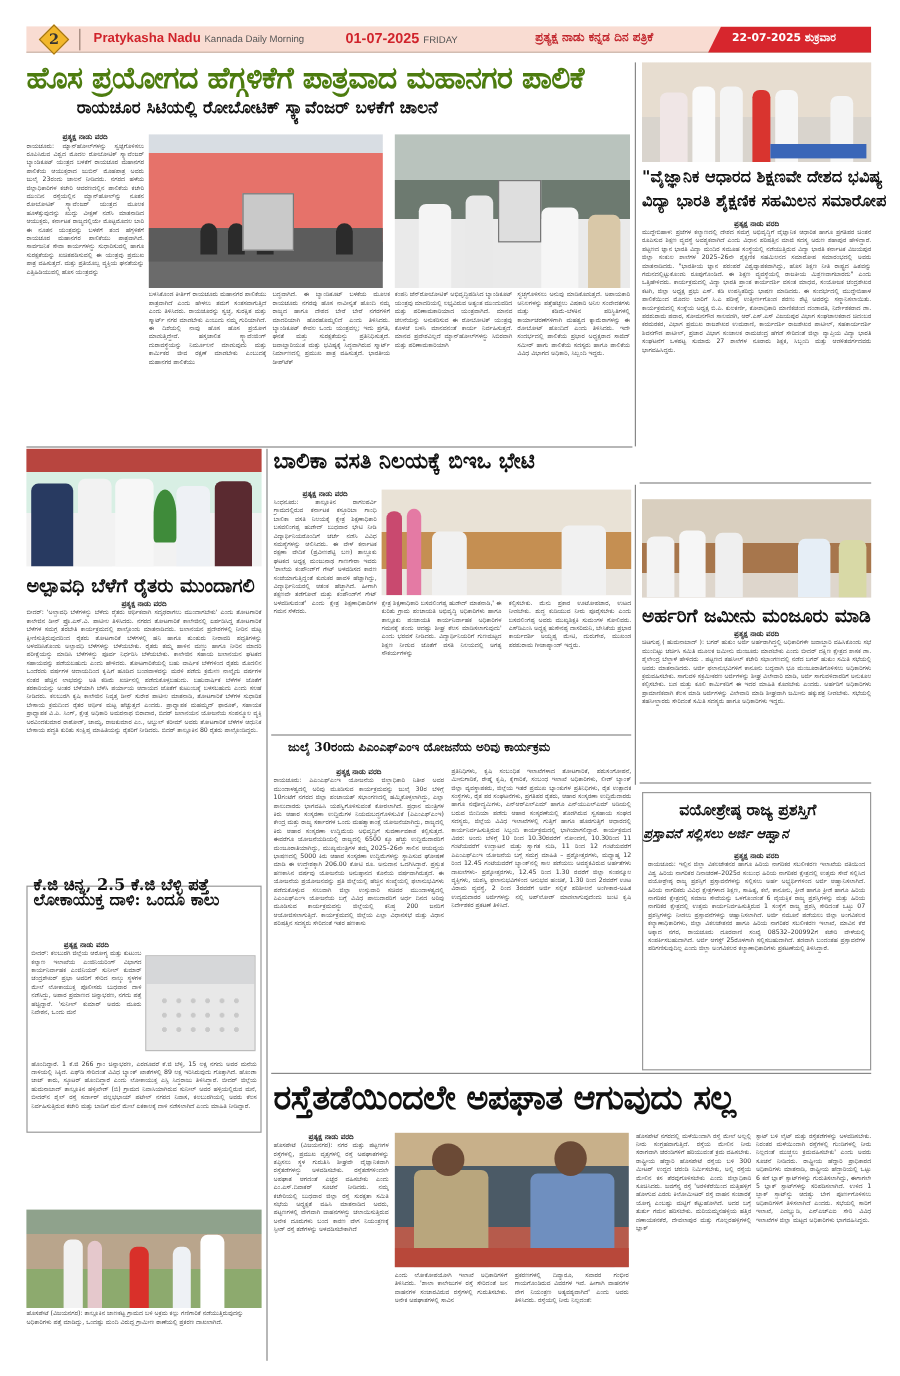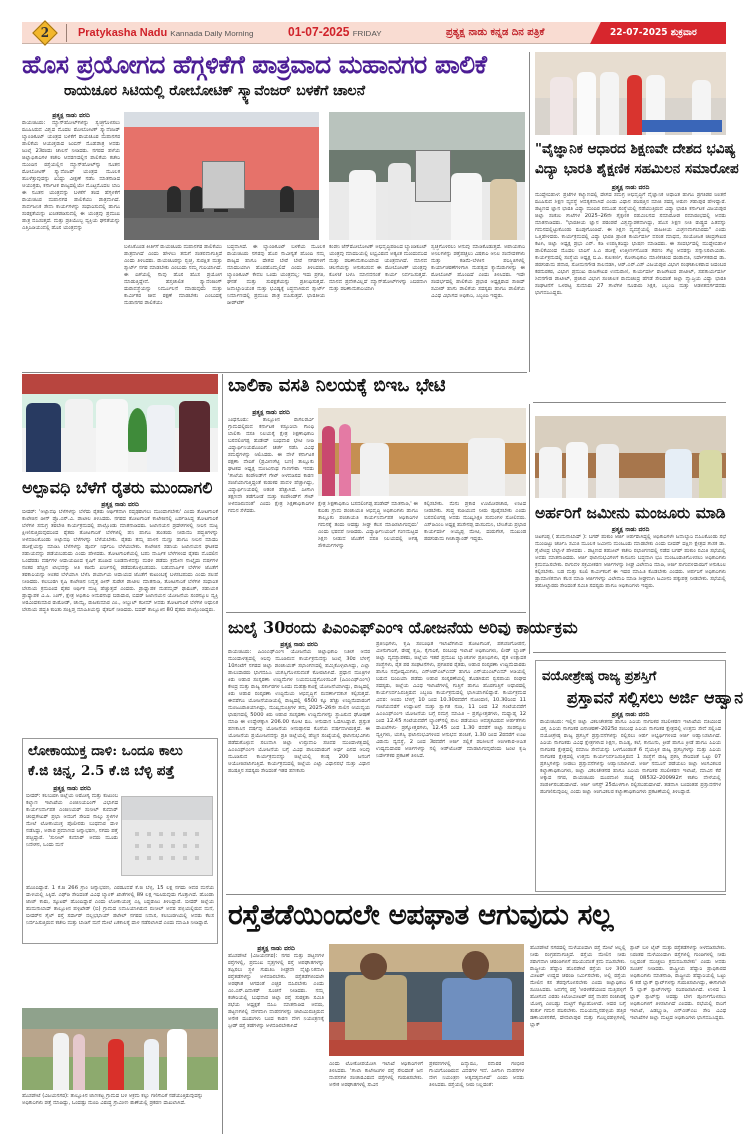--- a/index.html
+++ b/index.html
@@ -15,21 +15,21 @@
   .mast-sep { left: 66px; top: 24px; width: 1px; height: 18px; background: #9a7f74; }
   .mast-title { left: 78px; top: 26px; font: bold 11px "Liberation Sans", sans-serif; color: #d0232b; white-space: nowrap; }
   .mast-sub { font-weight: normal; font-size: 8px; color: #555; }
   .mast-date { left: 288px; top: 25px; font: bold 12px "Liberation Sans", sans-serif; color: #d0232b; white-space: nowrap; }
   .mast-day { font-weight: normal; font-size: 8px; color: #555; }
   .mast-kn { left: 446px; top: 26px; font: bold 10px "DejaVu Sans", sans-serif; color: #c2262d; white-space: nowrap; }
   .mast-red { left: 590px; top: 22px; width: 136px; height: 22px; background: #d7262d; clip-path: polygon(8% 0, 100% 0, 100% 100%, 0 100%); }
   .mast-red-date { left: 610px; top: 27px; font: bold 9px "DejaVu Sans", sans-serif; color: #fff; white-space: nowrap; }
 
   
-  .hl-red { font-family: "DejaVu Serif", serif; font-weight: bold; color: #4c1d95; white-space: nowrap; }
+  .hl-red { font-family: "DejaVu Serif", serif; font-weight: bold; color: #4d7c0f; white-space: nowrap; }
   .hl-black { font-family: "DejaVu Serif", serif; font-weight: bold; color: #111; white-space: nowrap; }
   .byline { font: bold 6px "DejaVu Sans", sans-serif; color: #222; text-align: center; }
   .txt { font: 5.2px/7px "DejaVu Sans", sans-serif; color: #333; text-align: justify; overflow: hidden; }
   .caption { font: 5.2px/7px "DejaVu Sans", sans-serif; color: #333; }
 
   .rule-h { height: 1px; background: #888; }
   .rule-v { width: 1px; background: #888; }
   .box { border: 1px solid #999; }
 
   
@@ -141,35 +141,35 @@
   <div class="person" style="left:16%;width:12%;height:68%;background:#f6f6f6;"></div>
   <div class="person" style="left:32%;width:12%;height:66%;background:#efefef;"></div>
   <div class="person" style="left:68%;width:14%;height:60%;background:#e6eef6;"></div>
   <div class="person" style="left:86%;width:12%;height:58%;background:#d8d9a6;"></div>
 </div>
 <div class="abs hl-black" style="left:535px;top:503px;font-size:15.5px;">ಅರ್ಹರಿಗೆ ಜಮೀನು ಮಂಜೂರು ಮಾಡಿ</div>
 <div class="abs byline" style="left:535px;top:525px;width:191px;">ಪ್ರತ್ಯಕ್ಷ ನಾಡು ವರದಿ</div>
 <div class="abs txt" style="left:535px;top:533px;width:191px;height:112px;">ಚಿಟಗುಪ್ಪ ( ಹುಮನಾಬಾದ್ ): ಬಗರ್ ಹುಕುಂ ಅರ್ಜಿ ಅರ್ಹರಾಗಿದ್ದಲ್ಲಿ ಅಧಿಕಾರಿಗಳೇ ಜವಾಬ್ದಾರಿ ವಹಿಸಿಕೊಂಡು ಸಭೆ ಮುಂದಿಟ್ಟು ಚರ್ಚಿಸಿ ಸಮಿತಿ ಮೂಲಕ ಜಮೀನು ಮಂಜೂರು ಮಾಡಬೇಕು ಎಂದು ಬೀದರ್ ದಕ್ಷಿಣ ಕ್ಷೇತ್ರದ ಶಾಸಕ ಡಾ. ಶೈಲೇಂದ್ರ ಬೆಲ್ದಾಳೆ ಹೇಳಿದರು . ಪಟ್ಟಣದ ತಹಸೀಲ್ ಕಚೇರಿ ಸಭಾಂಗಣದಲ್ಲಿ ನಡೆದ ಬಗರ್ ಹುಕುಂ ಸಮಿತಿ ಸಭೆಯಲ್ಲಿ ಅವರು ಮಾತನಾಡಿದರು. ಅರ್ಜಿ ಫಲಾನುಭವಿಗಳಿಗೆ ಕಾನೂನು ಬದ್ಧವಾಗಿ ಭೂ ಮಂಜೂರಾತಿಗೊಳಿಸಲು ಅಧಿಕಾರಿಗಳು ಕ್ರಮವಹಿಸಬೇಕು. ಸಾಗುವಳಿ ಸಕ್ರಮೀಕರಣ ಅರ್ಜಿಗಳನ್ನು ಶೀಘ್ರ ವಿಲೇವಾರಿ ಮಾಡಿ, ಅರ್ಜಿ ಸಾಗುವಳಿದಾರರಿಗೆ ಅನುಕೂಲ ಕಲ್ಪಿಸಬೇಕು. ಬಡ ಮತ್ತು ಕೂಲಿ ಕಾರ್ಮಿಕರಿಗೆ ಈ ಇದರ ಮಾಹಿತಿ ಕೊಡಬೇಕು ಎಂದರು. ಅರ್ಹರಿಗೆ ಅಧಿಕಾರಿಗಳು ಪ್ರಾಮಾಣಿಕವಾಗಿ ಕೆಲಸ ಮಾಡಿ ಅರ್ಜಿಗಳನ್ನು ವಿಲೇವಾರಿ ಮಾಡಿ ಶೀಘ್ರವಾಗಿ ಜಮೀನು ಹಕ್ಕುಪತ್ರ ನೀಡಬೇಕು. ಸಭೆಯಲ್ಲಿ ತಹಸೀಲ್ದಾರರು ಸೇರಿದಂತೆ ಸಮಿತಿ ಸದಸ್ಯರು ಹಾಗೂ ಅಧಿಕಾರಿಗಳು ಇದ್ದರು.</div>
 
 <div class="abs rule-h" style="left:226px;top:612px;width:300px;"></div>
-<div class="abs hl-black" style="left:228px;top:618px;font-size:16px;">ಜುಲೈ 30ರಂದು ಪಿಎಂಎಫ್‌ಎಂಇ ಯೋಜನೆಯ ಅರಿವು ಕಾರ್ಯಕ್ರಮ</div>
+<div class="abs hl-black" style="left:240px;top:618px;font-size:10px;">ಜುಲೈ 30ರಂದು ಪಿಎಂಎಫ್‌ಎಂಇ ಯೋಜನೆಯ ಅರಿವು ಕಾರ್ಯಕ್ರಮ</div>
 <div class="abs byline" style="left:228px;top:640px;width:142px;">ಪ್ರತ್ಯಕ್ಷ ನಾಡು ವರದಿ</div>
 <div class="abs txt" style="left:228px;top:648px;width:142px;height:242px;">ರಾಯಚೂರು: ಪಿಎಂಎಫ್‌ಎಂಇ ಯೋಜನೆಯ ಜಿಲ್ಲಾಧಿಕಾರಿ ನಿತೀಶ ಅವರ ಮುಂದಾಳತ್ವದಲ್ಲಿ ಅರಿವು ಮೂಡಿಸುವ ಕಾರ್ಯಕ್ರಮವನ್ನು ಜುಲೈ 30ರ ಬೆಳಿಗ್ಗೆ 10ಗಂಟೆಗೆ ನಗರದ ಜಿಲ್ಲಾ ಪಂಚಾಯತ್ ಸಭಾಂಗಣದಲ್ಲಿ ಹಮ್ಮಿಕೊಳ್ಳಲಾಗಿದ್ದು, ಎಲ್ಲಾ ಪಾಲುದಾರರು ಭಾಗವಹಿಸಿ ಯಶಸ್ವಿಗೊಳಿಸುವಂತೆ ಕೋರಲಾಗಿದೆ. ಪ್ರಧಾನ ಮಂತ್ರಿಗಳ ಕಿರು ಆಹಾರ ಸಂಸ್ಕರಣಾ ಉದ್ದಿಮೆಗಳ ನಿಯಮಬದ್ಧಗೊಳಿಸುವಿಕೆ (ಪಿಎಂಎಫ್‌ಎಂಇ) ಕೇಂದ್ರ ಮತ್ತು ರಾಜ್ಯ ಸರ್ಕಾರಗಳ ಒಂದು ಮಹತ್ವಾಕಾಂಕ್ಷೆ ಯೋಜನೆಯಾಗಿದ್ದು, ರಾಜ್ಯದಲ್ಲಿ ಕಿರು ಆಹಾರ ಸಂಸ್ಕರಣಾ ಉದ್ದಿಮೆಯ ಅಭಿವೃದ್ಧಿಗೆ ಸುವರ್ಣಾವಕಾಶ ಕಲ್ಪಿಸುತ್ತದೆ. ಈವರೆಗೂ ಯೋಜನೆಯಡಿಯಲ್ಲಿ ರಾಜ್ಯದಲ್ಲಿ 6500 ಕ್ಕೂ ಹೆಚ್ಚು ಉದ್ದಿಮೆದಾರರಿಗೆ ಮಂಜೂರಾತಿಯಾಗಿದ್ದು, ಮುಖ್ಯಮಂತ್ರಿಗಳ ತಮ್ಮ 2025–26ನೇ ಸಾಲಿನ ಆಯವ್ಯಯ ಭಾಷಣದಲ್ಲಿ 5000 ಕಿರು ಆಹಾರ ಸಂಸ್ಕರಣಾ ಉದ್ದಿಮೆಗಳನ್ನು ಸ್ಥಾಪಿಸುವ ಘೋಷಣೆ ಮಾಡಿ ಈ ಉದ್ದೇಶಕ್ಕಾಗಿ 206.00 ಕೋಟಿ ರೂ. ಅನುದಾನ ಒದಗಿಸಿದ್ದಾರೆ. ಪ್ರಸ್ತುತ ಹಣಕಾಸಿನ ವರ್ಷವು ಯೋಜನೆಯ ಅನುಷ್ಠಾನದ ಕೊನೆಯ ವರ್ಷವಾಗಿರುತ್ತದೆ. ಈ ಯೋಜನೆಯ ಪ್ರಯೋಜನವನ್ನು ಪ್ರತಿ ಜಿಲ್ಲೆಯಲ್ಲಿ ಹೆಚ್ಚಿನ ಸಂಖ್ಯೆಯಲ್ಲಿ ಫಲಾನುಭವಿಗಳು ಪಡೆದುಕೊಳ್ಳುವ ಸಲುವಾಗಿ ಜಿಲ್ಲಾ ಉಸ್ತುವಾರಿ ಸಚಿವರ ಮುಂದಾಳತ್ವದಲ್ಲಿ ಪಿಎಂಎಫ್‌ಎಂಇ ಯೋಜನೆಯ ಬಗ್ಗೆ ವಿವಿಧ ಪಾಲುದಾರರಿಗೆ ಅರ್ಧ ದಿನದ ಅರಿವು ಮೂಡಿಸುವ ಕಾರ್ಯಕ್ರಮವನ್ನು ಜಿಲ್ಲೆಯಲ್ಲಿ ಕನಿಷ್ಠ 200 ಜನರಿಗೆ ಆಯೋಜಿಸಲಾಗುತ್ತಿದೆ. ಕಾರ್ಯಕ್ರಮದಲ್ಲಿ ಜಿಲ್ಲೆಯ ಎಲ್ಲಾ ವಿಧಾನಸಭೆ ಮತ್ತು ವಿಧಾನ ಪರಿಷತ್ತಿನ ಸದಸ್ಯರು ಸೇರಿದಂತೆ ಇತರ ಹಣಕಾಸು</div>
 <div class="abs txt" style="left:376px;top:640px;width:150px;height:250px;">ಪ್ರತಿನಿಧಿಗಳು, ಕೃಷಿ ಸಂಬಂಧಿತ ಇಲಾಖೆಗಳಾದ ತೋಟಗಾರಿಕೆ, ಪಶುಸಂಗೋಪನೆ, ಮೀನುಗಾರಿಕೆ, ರೇಷ್ಮೆ ಕೃಷಿ, ಕೈಗಾರಿಕೆ, ಸಂಬಂಧ ಇಲಾಖೆ ಅಧಿಕಾರಿಗಳು, ಲೀಡ್ ಬ್ಯಾಂಕ್ ಜಿಲ್ಲಾ ವ್ಯವಸ್ಥಾಪಕರು, ಜಿಲ್ಲೆಯ ಇತರೆ ಪ್ರಮುಖ ಬ್ಯಾಂಕುಗಳ ಪ್ರತಿನಿಧಿಗಳು, ರೈತ ಉತ್ಪಾದಕ ಸಂಸ್ಥೆಗಳು, ರೈತ ಪರ ಸಂಘಟನೆಗಳು, ಪ್ರಗತಿಪರ ರೈತರು, ಆಹಾರ ಸಂಸ್ಕರಣಾ ಉದ್ದಿಮೆದಾರರು ಹಾಗೂ ನವೋದ್ಯಮಿಗಳು, ಎನ್‌ಆರ್‌ಎಲ್‌ಎಮ್ ಹಾಗೂ ಎನ್‌ಯುಎಲ್‌ಎಮ್ ಅಡಿಯಲ್ಲಿ ಬರುವ ಬಿಂದಿಯಾ ಪಡೆದು ಆಹಾರ ಸಂಸ್ಕರಣೆಯಲ್ಲಿ ತೊಡಗಿರುವ ಸ್ವಸಹಾಯ ಸಂಘದ ಸದಸ್ಯರು, ಜಿಲ್ಲೆಯ ವಿವಿಧ ಇಲಾಖೆಗಳಲ್ಲಿ ಗುತ್ತಿಗೆ ಹಾಗೂ ಹೊರಗುತ್ತಿಗೆ ಆಧಾರದಲ್ಲಿ ಕಾರ್ಯನಿರ್ವಹಿಸುತ್ತಿರುವ ಸಿಬ್ಬಂದಿ ಕಾರ್ಯಕ್ರಮದಲ್ಲಿ ಭಾಗಿಯಾಗಲಿದ್ದಾರೆ. ಕಾರ್ಯಕ್ರಮದ ವಿವರ: ಅಂದು ಬೆಳಿಗ್ಗೆ 10 ರಿಂದ 10.30ರವರೆಗೆ ನೋಂದಣಿ, 10.30ರಿಂದ 11 ಗಂಟೆಯವರೆಗೆ ಉದ್ಘಾಟನೆ ಮತ್ತು ಸ್ವಾಗತ ನುಡಿ, 11 ರಿಂದ 12 ಗಂಟೆಯವರೆಗೆ ಪಿಎಂಎಫ್‌ಎಂಇ ಯೋಜನೆಯ ಬಗ್ಗೆ ಸಮಗ್ರ ಮಾಹಿತಿ – ಪ್ರಶ್ನೋತ್ತರಗಳು, ಮಧ್ಯಾಹ್ನ 12 ರಿಂದ 12.45 ಗಂಟೆಯವರೆಗೆ ಬ್ಯಾಂಕ್‌ನಲ್ಲಿ ಸಾಲ ಪಡೆಯಲು ಅವಶ್ಯಕವಿರುವ ಅರ್ಹತೆಗಳು ದಾಖಲೆಗಳು- ಪ್ರಶ್ನೋತ್ತರಗಳು, 12.45 ರಿಂದ 1.30 ರವರೆಗೆ ಜಿಲ್ಲಾ ಸಂಪನ್ಮೂಲ ವ್ಯಕ್ತಿಗಳು, ಯಶಸ್ವಿ ಫಲಾನುಭವಿಗಳಿಂದ ಅನುಭವ ಹಂಚಿಕೆ, 1.30 ರಿಂದ 2ರವರೆಗೆ ಊಟ ವಿರಾಮ ವ್ಯವಸ್ಥೆ, 2 ರಿಂದ 3ರವರೆಗೆ ಅರ್ಜಿ ಸಲ್ಲಿಕೆ ಪರಿಶೀಲನೆ ಅಂಗೀಕಾರ-ಅಹಿತ ಉದ್ಯಮದಾರರ ಅರ್ಜಿಗಳನ್ನು ನಲ್ಲಿ ಅಪ್‌ಲೋಡ್ ಮಾಡಲಾಗುವುದೆಂದು ಜಂಟಿ ಕೃಷಿ ನಿರ್ದೇಶಕರ ಪ್ರಕಟಣೆ ತಿಳಿಸಿದೆ.</div>
 
 <div class="abs rule-h" style="left:533px;top:652px;width:193px;"></div>
 <div class="abs box" style="left:535px;top:660px;width:191px;height:232px;"></div>
-<div class="abs hl-black" style="left:542px;top:668px;font-size:13px;">ವಯೋಶ್ರೇಷ್ಠ ರಾಜ್ಯ ಪ್ರಶಸ್ತಿಗೆ</div>
-<div class="abs hl-black" style="left:567px;top:688px;font-size:16px;">ಪ್ರಸ್ತಾವನೆ ಸಲ್ಲಿಸಲು ಅರ್ಜಿ ಆಹ್ವಾನ</div>
+<div class="abs hl-black" style="left:566px;top:668px;font-size:13px;">ವಯೋಶ್ರೇಷ್ಠ ರಾಜ್ಯ ಪ್ರಶಸ್ತಿಗೆ</div>
+<div class="abs hl-black" style="left:536px;top:688px;font-size:11px;font-style:italic;">ಪ್ರಸ್ತಾವನೆ ಸಲ್ಲಿಸಲು ಅರ್ಜಿ ಆಹ್ವಾನ</div>
 <div class="abs byline" style="left:540px;top:710px;width:181px;">ಪ್ರತ್ಯಕ್ಷ ನಾಡು ವರದಿ</div>
 <div class="abs txt" style="left:540px;top:718px;width:181px;height:172px;">ರಾಯಚೂರು: ಇಲ್ಲಿನ ಜಿಲ್ಲಾ ವಿಕಲಚೇತನರ ಹಾಗೂ ಹಿರಿಯ ನಾಗರಿಕರ ಸಬಲೀಕರಣ ಇಲಾಖೆಯ ವತಿಯಿಂದ ವಿಶ್ವ ಹಿರಿಯ ನಾಗರಿಕರ ದಿನಾಚರಣೆ–2025ರ ಸಂಬಂಧ ಹಿರಿಯ ನಾಗರಿಕರ ಕ್ಷೇತ್ರದಲ್ಲಿ ಉತ್ತಮ ಸೇವೆ ಸಲ್ಲಿಸಿದ ವಯೋಶ್ರೇಷ್ಠ ರಾಜ್ಯ ಪ್ರಶಸ್ತಿಗೆ ಪ್ರಸ್ತಾವನೆಗಳನ್ನು ಸಲ್ಲಿಸಲು ಅರ್ಹ ಅಭ್ಯರ್ಥಿಗಳಿಂದ ಅರ್ಜಿ ಆಹ್ವಾನಿಸಲಾಗಿದೆ. ಹಿರಿಯ ನಾಗರಿಕರು ವಿವಿಧ ಕ್ಷೇತ್ರಗಳಾದ ಶಿಕ್ಷಣ, ಸಾಹಿತ್ಯ, ಕಲೆ, ಕಾನೂನು, ಕ್ರೀಡೆ ಹಾಗೂ ಕ್ರೀಡೆ ಹಾಗೂ ಹಿರಿಯ ನಾಗರಿಕರ ಕ್ಷೇತ್ರದಲ್ಲಿ ಸಮಾಜ ಸೇವೆಯನ್ನು ಒಳಗೊಂಡಂತೆ 6 ವೈಯಕ್ತಿಕ ರಾಜ್ಯ ಪ್ರಶಸ್ತಿಗಳನ್ನು ಮತ್ತು ಹಿರಿಯ ನಾಗರಿಕರ ಕ್ಷೇತ್ರದಲ್ಲಿ ಉತ್ತಮ ಕಾರ್ಯನಿರ್ವಹಿಸುತ್ತಿರುವ 1 ಸಂಸ್ಥೆಗೆ ರಾಜ್ಯ ಪ್ರಶಸ್ತಿ ಸೇರಿದಂತೆ ಒಟ್ಟು 07 ಪ್ರಶಸ್ತಿಗಳನ್ನು ನೀಡಲು ಪ್ರಸ್ತಾವನೆಗಳನ್ನು ಆಹ್ವಾನಿಸಲಾಗಿದೆ. ಅರ್ಜಿ ನಮೂನೆ ಪಡೆಯಲು ಜಿಲ್ಲಾ ಅಂಗವಿಕಲರ ಕಲ್ಯಾಣಾಧಿಕಾರಿಗಳು, ಜಿಲ್ಲಾ ವಿಕಲಚೇತನರ ಹಾಗೂ ಹಿರಿಯ ನಾಗರಿಕರ ಸಬಲೀಕರಣ ಇಲಾಖೆ, ಮಾವಿನ ಕೆರೆ ಅಕ್ಕಾದ ನಗರ, ರಾಯಚೂರು ದೂರವಾಣಿ ಸಂಖ್ಯೆ 08532–200992ಗೆ ಕಚೇರಿ ವೇಳೆಯಲ್ಲಿ ಸಂಪರ್ಕಿಸಬಹುದಾಗಿದೆ. ಅರ್ಜಿ ಆಗಸ್ಟ್ 25ರೊಳಗಾಗಿ ಸಲ್ಲಿಸಬಹುದಾಗಿದೆ. ತಡವಾಗಿ ಬಂದಂತಹ ಪ್ರಸ್ತಾವನೆಗಳ ಪರಿಗಣಿಸುವುದಿಲ್ಲ ಎಂದು ಜಿಲ್ಲಾ ಅಂಗವಿಕಲರ ಕಲ್ಯಾಣಾಧಿಕಾರಿಗಳು ಪ್ರಕಟಣೆಯಲ್ಲಿ ತಿಳಿಸಿದ್ದಾರೆ.</div>
 
 <div class="abs box" style="left:22px;top:738px;width:196px;height:206px;"></div>
 <div class="abs hl-black" style="left:28px;top:742px;font-size:13.5px;">ಲೋಕಾಯುಕ್ತ ದಾಳಿ: ಒಂದೂ ಕಾಲು</div>
-<div class="abs hl-black" style="left:28px;top:762px;font-size:13.5px;">ಕೆ.ಜಿ ಚಿನ್ನ, 2.5 ಕೆ.ಜಿ ಬೆಳ್ಳಿ ಪತ್ತೆ</div>
+<div class="abs hl-black" style="left:28px;top:730px;font-size:13.5px;">ಕೆ.ಜಿ ಚಿನ್ನ, 2.5 ಕೆ.ಜಿ ಬೆಳ್ಳಿ ಪತ್ತೆ</div>
 <div class="abs byline" style="left:26px;top:784px;width:92px;">ಪ್ರತ್ಯಕ್ಷ ನಾಡು ವರದಿ</div>
 <div class="abs txt" style="left:26px;top:792px;width:92px;height:90px;">ಬೀದರ್: ಕಲಬುರಗಿ ಜಿಲ್ಲೆಯ ಆರೋಗ್ಯ ಮತ್ತು ಕುಟುಂಬ ಕಲ್ಯಾಣ ಇಲಾಖೆಯ ಎಂಜಿನಿಯರಿಂಗ್ ವಿಭಾಗದ ಕಾರ್ಯನಿರ್ವಾಹಕ ಎಂಜಿನಿಯರ್ ಸುನೀಲ್ ಕುಮಾರ್ ಚಂದ್ರಶೇಖರ್ ಪ್ರಭಾ ಅವರಿಗೆ ಸೇರಿದ ನಾಲ್ಕು ಸ್ಥಳಗಳ ಮೇಲೆ ಲೋಕಾಯುಕ್ತ ಪೊಲೀಸರು ಬುಧವಾರ ದಾಳಿ ನಡೆಸಿದ್ದು, ಅಪಾರ ಪ್ರಮಾಣದ ಚಿನ್ನಾಭರಣ, ನಗದು ಪತ್ತೆ ಹಚ್ಚಿದ್ದಾರೆ. 'ಸುನೀಲ್ ಕುಮಾರ್ ಅವರು ಮೂರು ನಿವೇಶನ, ಒಂದು ಮನೆ</div>
 <div class="abs photo ph-jewel" style="left:121px;top:796px;width:92px;height:80px;border:1px solid #bbb;">
   <div style="position:absolute;left:10%;top:40%;width:80%;height:50%;background:radial-gradient(circle,#c9c9c9 25%,transparent 26%) 0 0/12px 12px;"></div>
 </div>
 <div class="abs txt" style="left:26px;top:884px;width:188px;height:58px;">ಹೊಂದಿದ್ದಾರೆ. 1 ಕೆ.ಜಿ 266 ಗ್ರಾಂ ಚಿನ್ನಾಭರಣ, ಎರಡೂವರೆ ಕೆ.ಜಿ ಬೆಳ್ಳಿ, 15 ಲಕ್ಷ ನಗದು ಅವರ ಮನೆಯ ದಾಳಿಯಲ್ಲಿ ಸಿಕ್ಕಿದೆ. ಎಫ್‌ಡಿ ಸೇರಿದಂತೆ ವಿವಿಧ ಬ್ಯಾಂಕ್ ಖಾತೆಗಳಲ್ಲಿ 89 ಲಕ್ಷ ಇರಿಸಿರುವುದು ಗೊತ್ತಾಗಿದೆ. ಹೊಂಡಾ ಜಾಜ್ ಕಾರು, ಸ್ಕೂಟರ್ ಹೊಂದಿದ್ದಾರೆ ಎಂದು ಲೋಕಾಯುಕ್ತ ಎಸ್ಪಿ ಸಿದ್ದರಾಜು ತಿಳಿಸಿದ್ದಾರೆ. ಬೀದರ್ ಜಿಲ್ಲೆಯ ಹುಮನಾಬಾದ್ ತಾಲ್ಲೂಕಿನ ಹಳ್ಳಿಖೇಡ್ (ಬಿ) ಗ್ರಾಮದ ನಿವಾಸಿಯಾಗಿರುವ ಸುನೀಲ್ ಅವರ ಹಳ್ಳಿಯಲ್ಲಿರುವ ಮನೆ, ಬೀದರ್‌ನ ಶೈಲ್ ರಸ್ತೆ ಸರ್ದಾರ್ ವಲ್ಲಭಭಾಯ್ ಪಟೇಲ್ ನಗರದ ನಿವಾಸ, ಕಲಬುರಗಿಯಲ್ಲಿ ಅವರು ಕೆಲಸ ನಿರ್ವಹಿಸುತ್ತಿರುವ ಕಚೇರಿ ಮತ್ತು ಬಾಡಿಗೆ ಮನೆ ಮೇಲೆ ಏಕಕಾಲಕ್ಕೆ ದಾಳಿ ನಡೆಸಲಾಗಿದೆ ಎಂದು ಮಾಹಿತಿ ನೀಡಿದ್ದಾರೆ.</div>
 
 <div class="abs photo ph-field" style="left:22px;top:1008px;width:196px;height:82px;">
   <div class="person" style="left:16%;width:8%;height:70%;background:#f2f2f2;"></div>
   <div class="person" style="left:26%;width:6%;height:68%;background:#e5c8cc;"></div>

